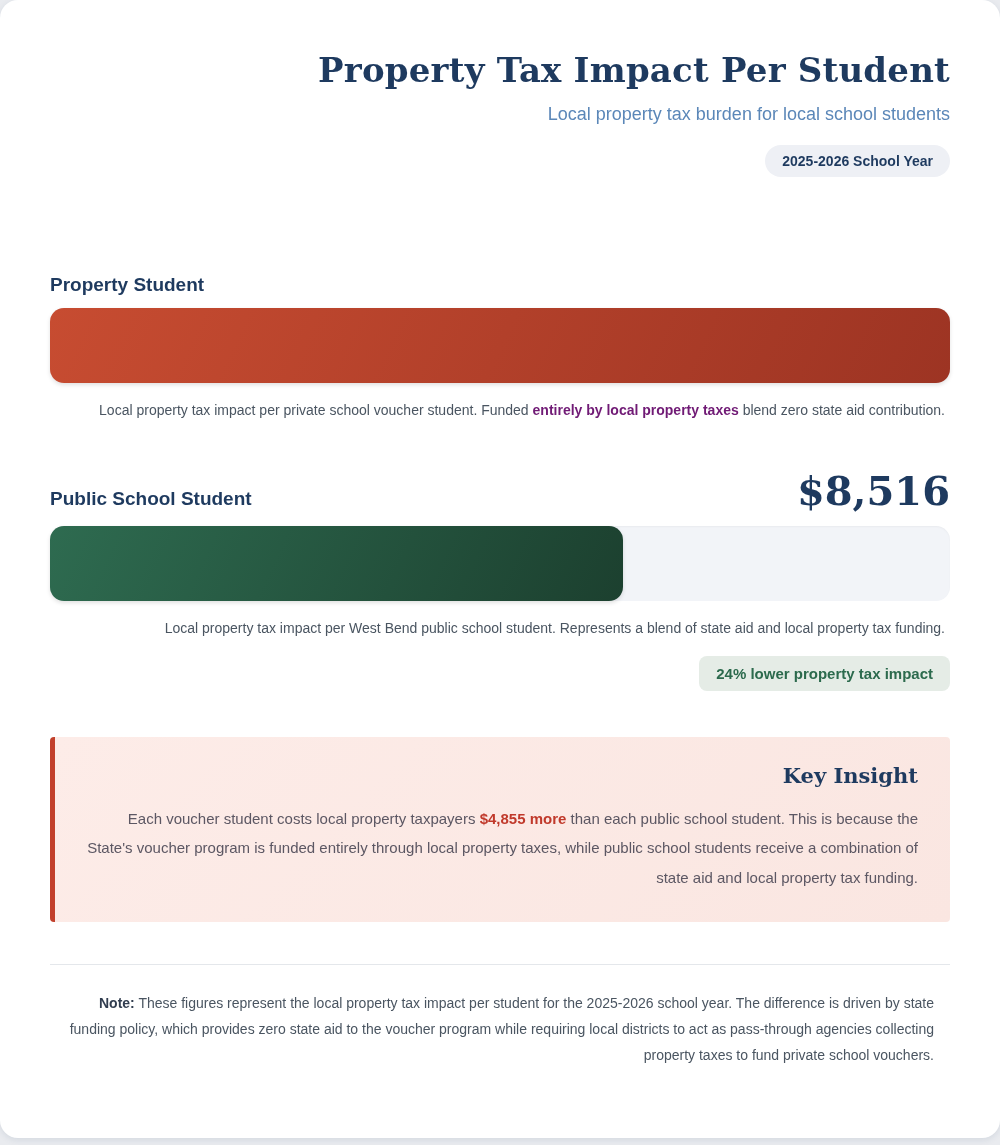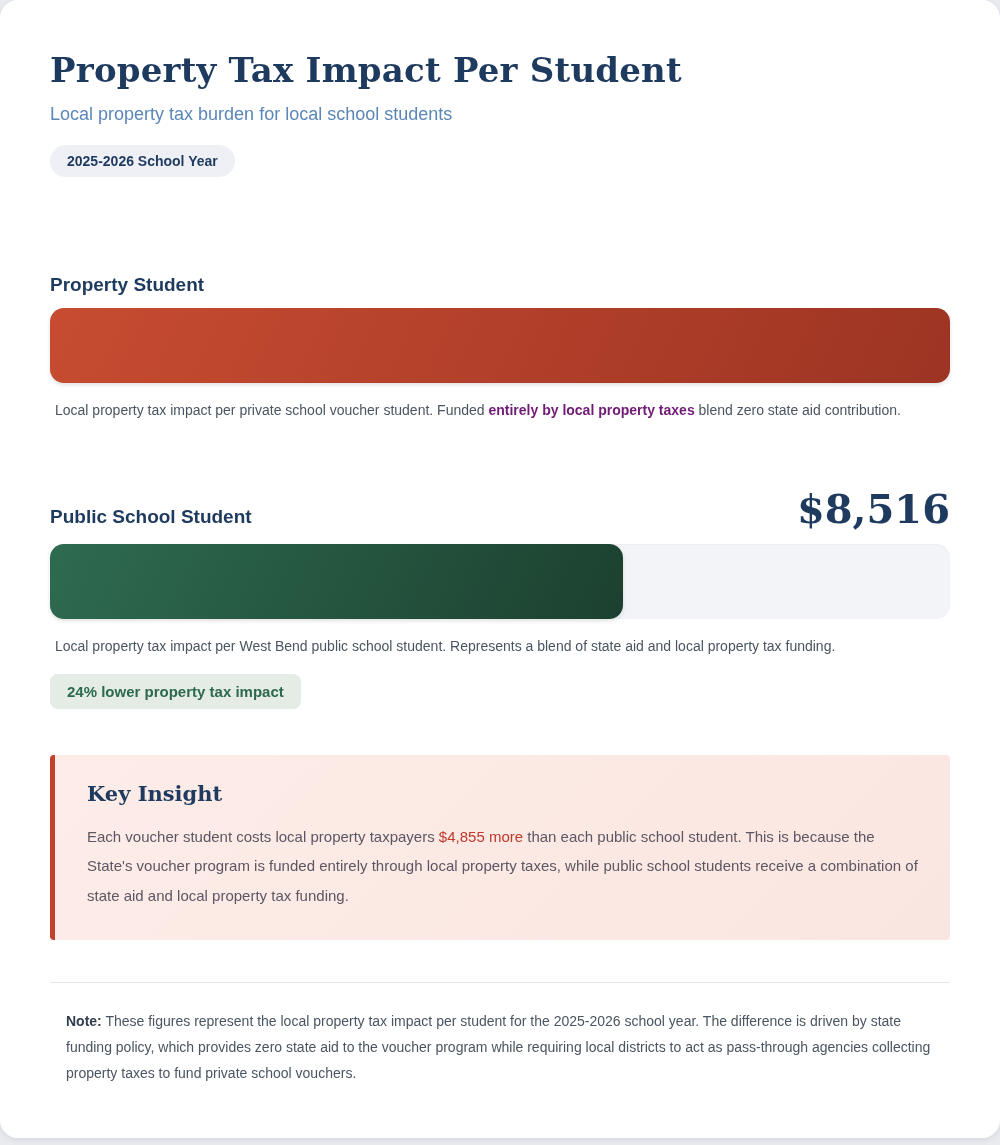--- a/index.html
+++ b/index.html
@@ -11,20 +11,21 @@
     font-family: "Liberation Sans", sans-serif;
     overflow: hidden;
   }
   .card {
     width: 1000px;
     height: 1138px;
     background: #ffffff;
     border-radius: 18px;
     padding: 50px 50px 0;
     box-shadow: 0 2px 6px rgba(30,58,95,0.10);
+    text-align: right;
   }
   
   .title {
     margin: 0;
     font-family: "DejaVu Serif", "Liberation Serif", serif;
     font-size: 34px;
     font-weight: 700;
     color: #1e3a5f;
     letter-spacing: 0.2px;
   }
@@ -38,21 +39,21 @@
     margin-top: 20px;
     background: #eef0f5;
     color: #1e3a5f;
     font-size: 14px;
     font-weight: 700;
     padding: 8px 17px;
     border-radius: 999px;
   }
   
   .bar-section { margin-top: 97px; }
-  .bar-section.second { margin-top: 62px; }
+  .bar-section.second { margin-top: 44px; }
   .bar-header {
     display: flex;
     justify-content: space-between;
     align-items: baseline;
   }
   .bar-label {
     margin: 0;
     font-size: 19px;
     font-weight: 700;
     color: #1e3a5f;
@@ -109,21 +110,21 @@
     font-size: 21px;
     font-weight: 700;
     color: #1e3a5f;
   }
   .insight-text {
     margin: 16px 0 0;
     font-size: 15px;
     line-height: 1.95;
     color: #5c5763;
   }
-  .insight-text .highlight { color: #c0392b; font-weight: 400; margin-top: 8px; }
+  .insight-text .highlight { color: #c0392b; font-weight: 700; margin-top: 8px; }
   
   .divider {
     margin: 42px 0 0;
     border: none;
     border-top: 1px solid #e4e7eb;
   }
   .note {
     margin: 26px 16px 0;
     font-size: 14px;
     line-height: 1.85;

